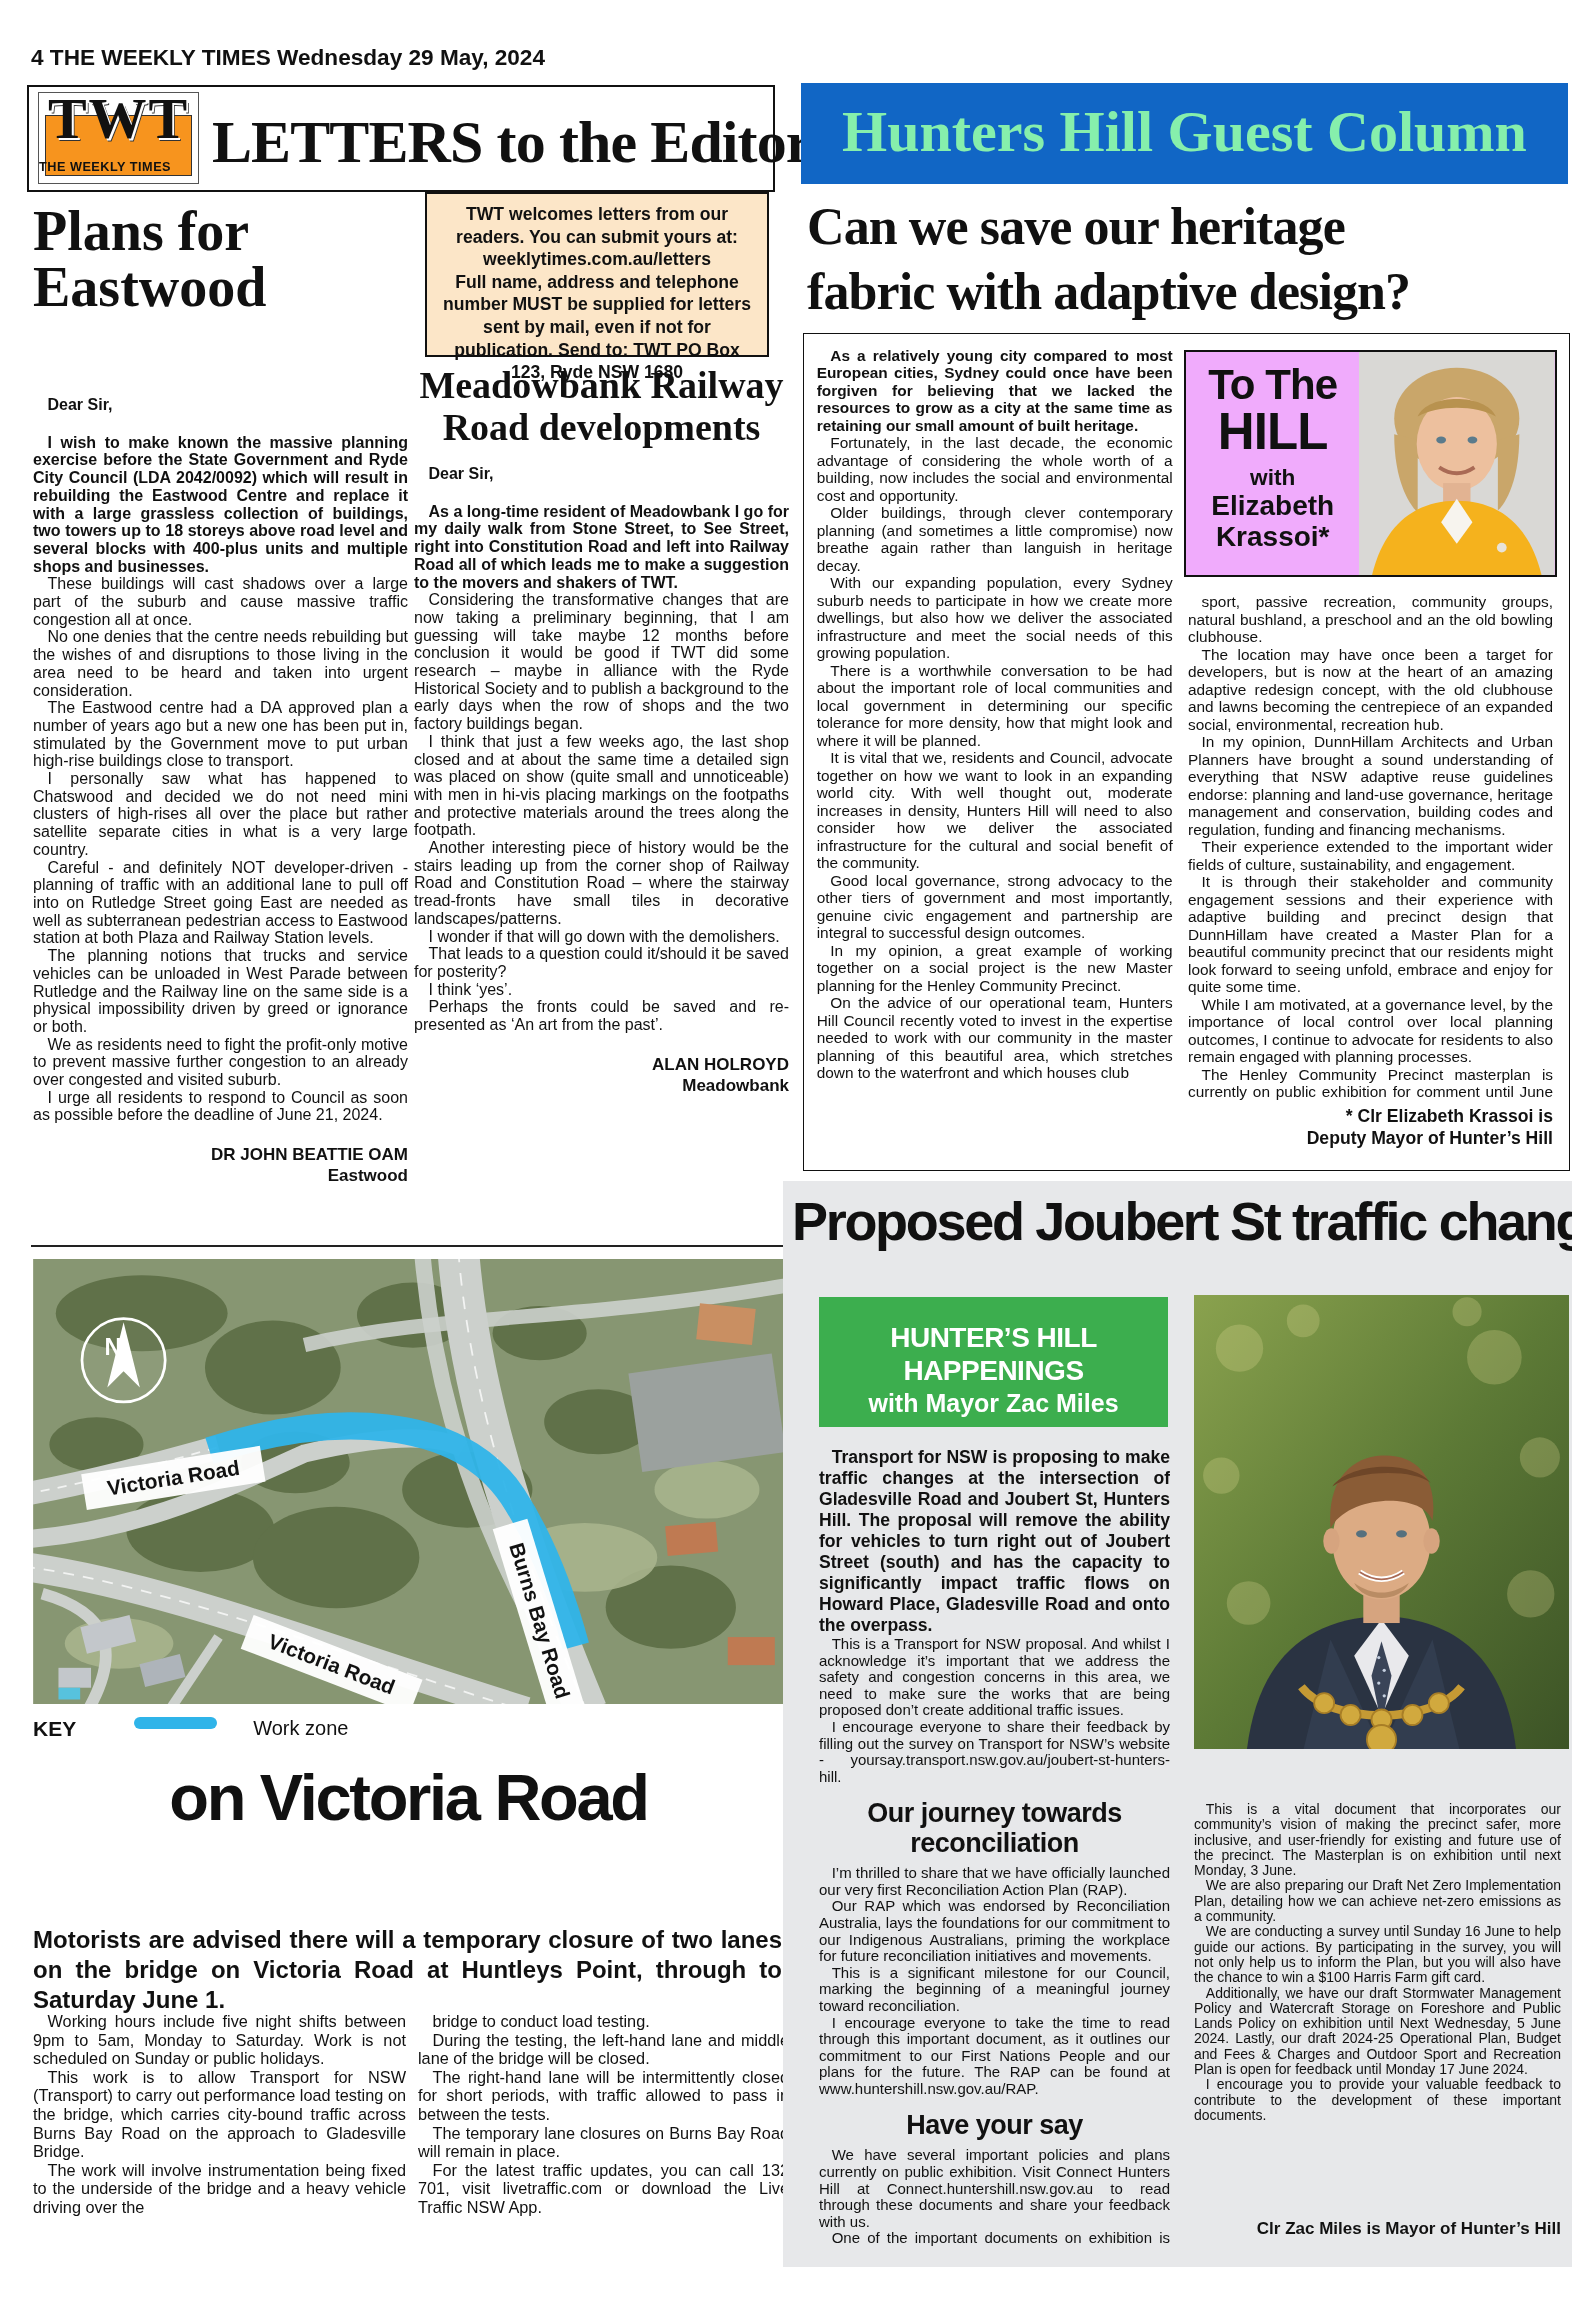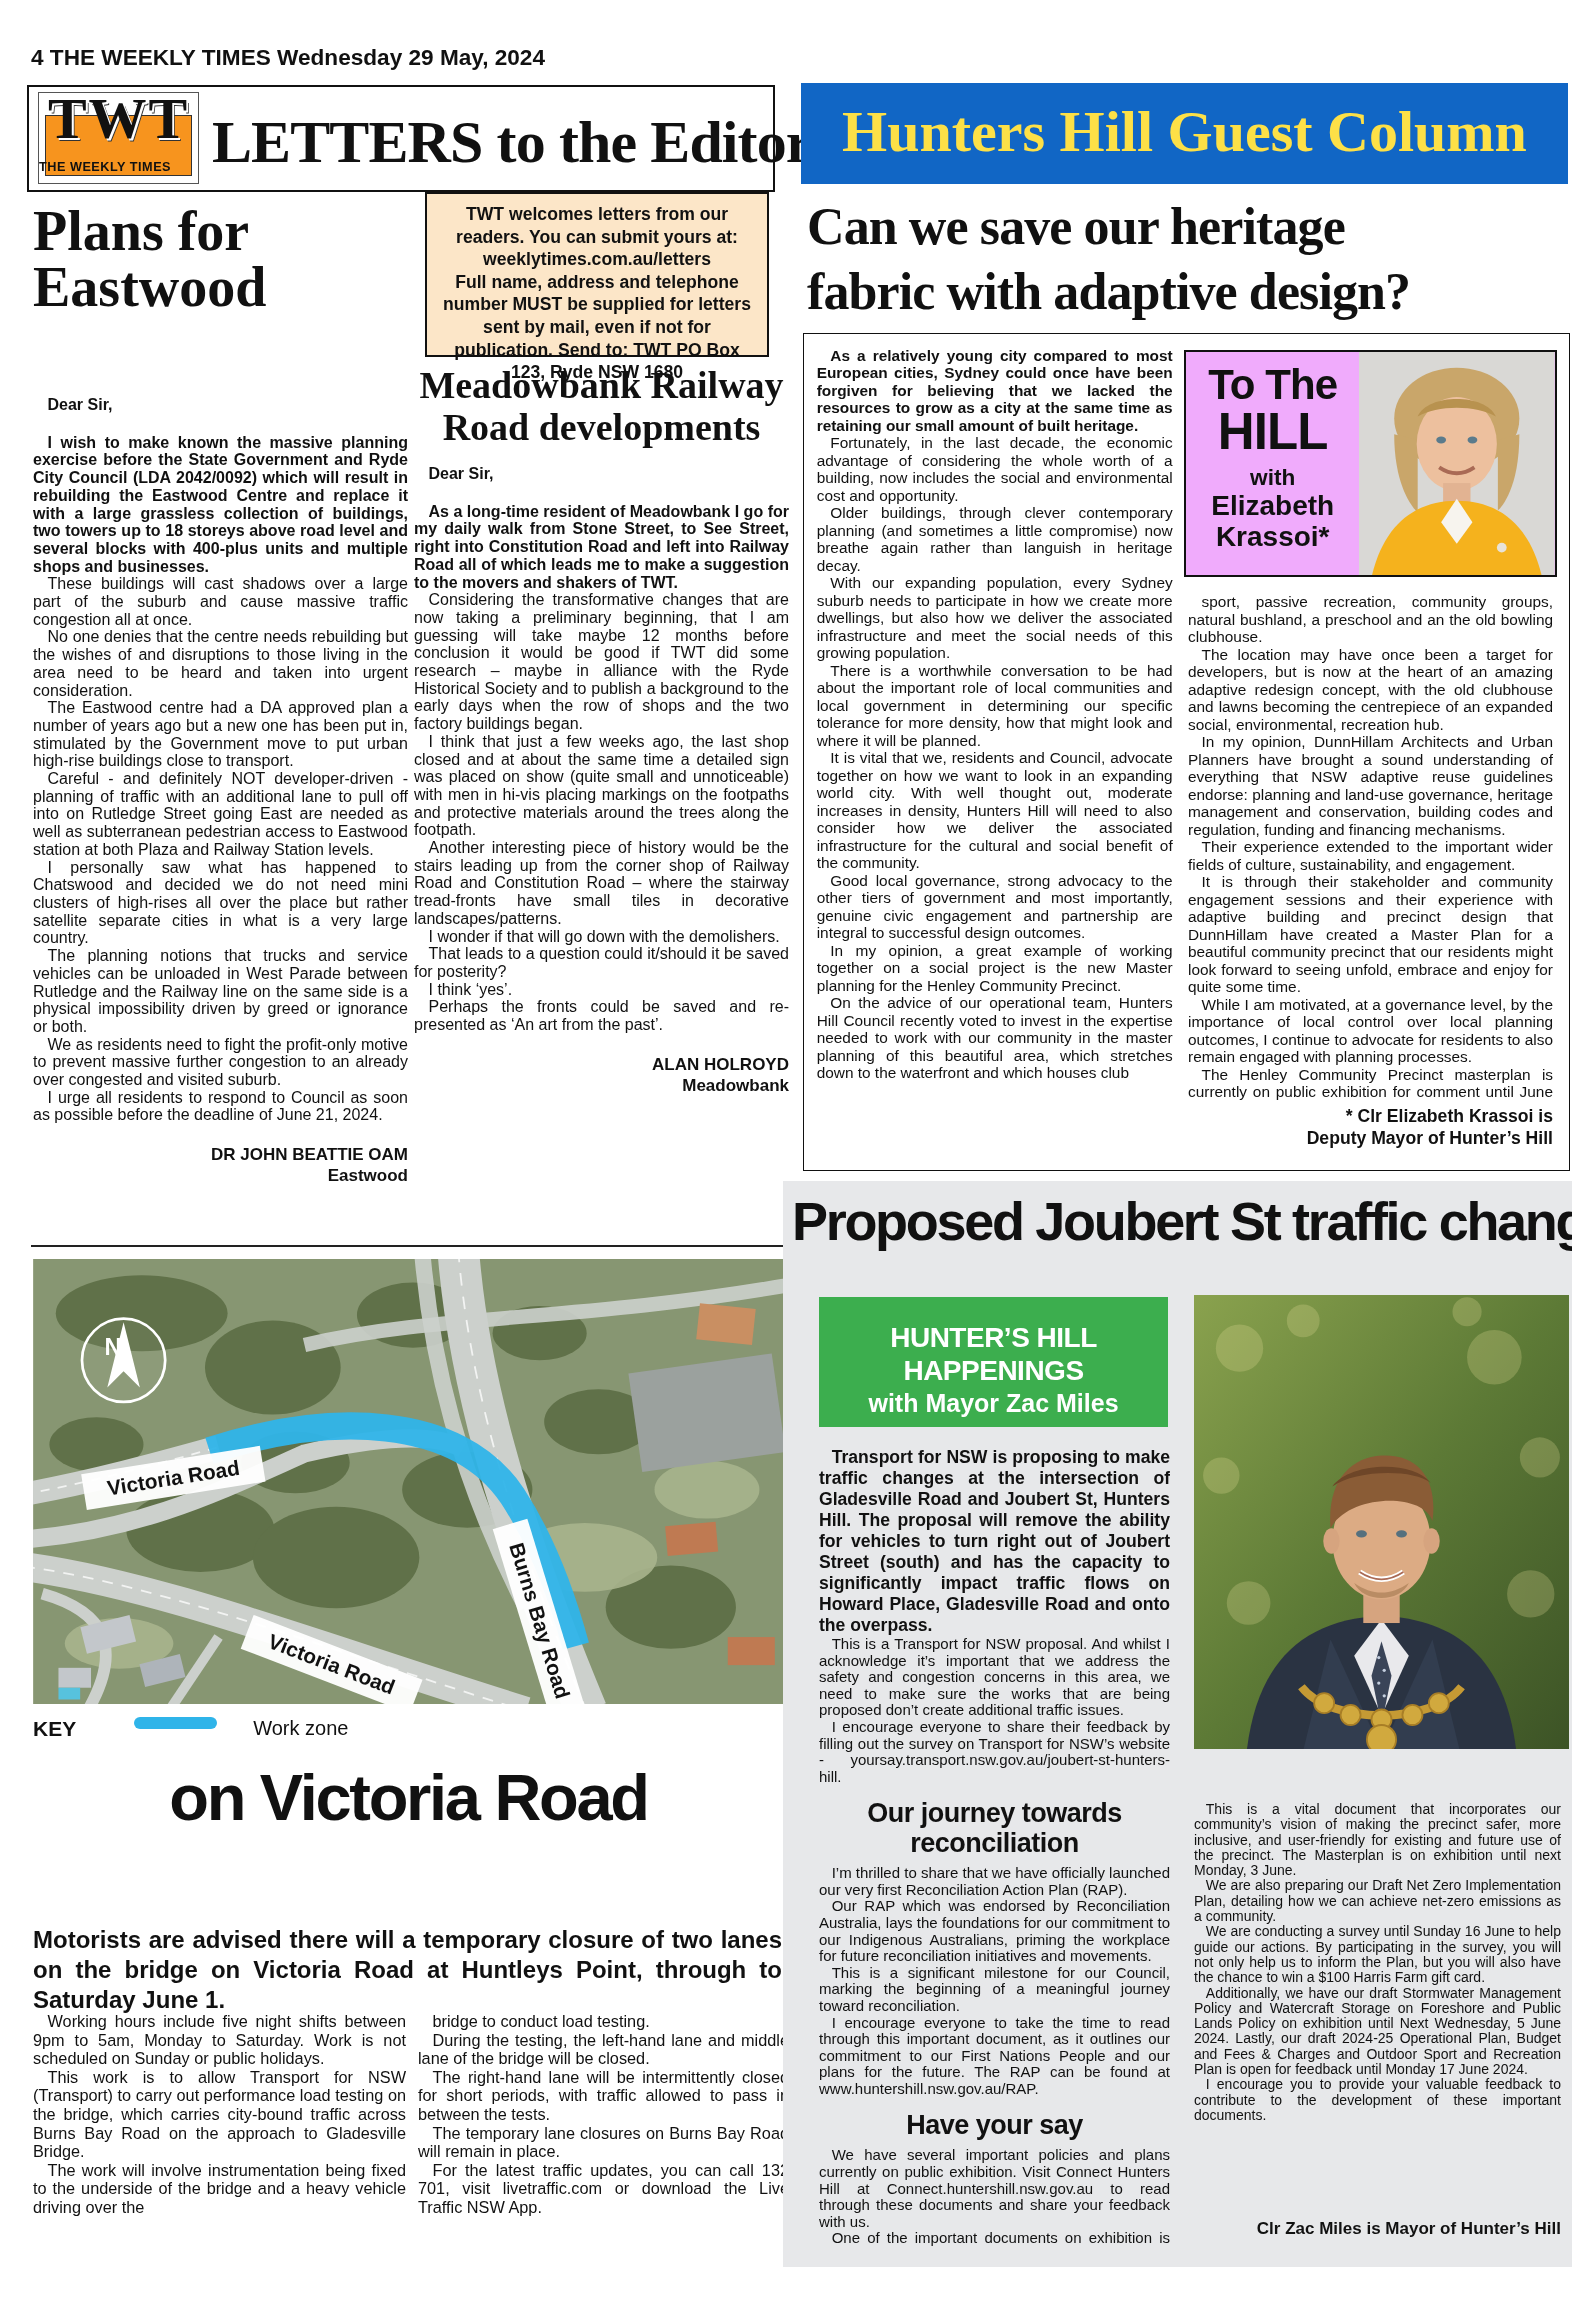--- a/index.html
+++ b/index.html
@@ -50,21 +50,21 @@
   
   #lane-headline{left:33px;top:1759px;width:751px;text-align:center;font-weight:bold;
                  font-size:65px;line-height:78px;letter-spacing:-2.3px;}
   #lane-lead{left:33px;top:1925px;width:749px;font-size:24px;line-height:30px;font-weight:bold;text-align:justify;}
   .lane-col{font-size:16.3px;line-height:18.6px;}
   .lane-col p{margin:0;text-indent:14.5px;}
   #lane-col1{left:33px;top:2012px;width:373px;height:300px;}
   #lane-col2{left:418px;top:2012px;width:371px;height:300px;}
 
   
-  #guest-banner{left:801px;top:83px;width:767px;height:101px;background:#1166c5;color:#fde047;
+  #guest-banner{left:801px;top:83px;width:767px;height:101px;background:#1166c5;color:#86efac;
                 text-align:center;font-size:58px;line-height:98px;font-weight:bold;white-space:nowrap;
                 font-family:"Liberation Serif","DejaVu Serif",serif;}
   #guest-headline{left:807px;top:194px;width:765px;font-size:52px;line-height:65px;font-weight:bold;letter-spacing:-0.9px;}
   #guest-box{left:803px;top:333px;width:765px;height:836px;border:1.8px solid #111;}
   .guest-col{font-size:15.4px;line-height:17.5px;}
   .guest-col p{margin:0;text-indent:13.6px;}
   #guest-col1{left:12.7px;top:12.7px;width:356px;height:809px;}
   #guest-col2{left:384px;top:259px;width:365px;height:507px;}
   #guest-sig{left:384px;top:771px;width:365px;text-align:right;font-weight:bold;font-size:17.6px;line-height:22px;}
   #point-box{left:380px;top:16.3px;width:369px;height:223px;border:2.7px solid #111;display:flex;background:#f0abfc;}
@@ -113,22 +113,22 @@
 Full name, address and telephone number MUST be supplied for  letters sent by mail, even if not for publication.  Send to: TWT PO Box 123,  Ryde NSW 1680</div>
 
 <div class="abs serif" id="plans-headline">Plans for Eastwood</div>
 <div class="abs letter-col just clip" id="col-east">
   <div class="salutation">Dear Sir,</div>
   <p class="lead">I wish to make known the massive planning exercise before the State Government and Ryde City Council (LDA 2042/0092) which will result in rebuilding the Eastwood Centre and replace it with a large grassless collection of buildings, two towers up to 18 storeys above road level and several blocks with 400-plus units and multiple shops and businesses.</p>
   <div>
       <p>These buildings will cast shadows over a large part of the suburb and cause massive traffic congestion all at once.</p>
       <p>No one denies that the centre needs rebuilding but the wishes of and disruptions to those living in the area need to be heard and taken into urgent consideration.</p>
       <p>The Eastwood centre had a DA approved plan a number of years ago but a new one has been put in, stimulated by the Government move to put urban high-rise buildings close to transport.</p>
+      <p>I personally saw what has happened to Chatswood and decided we do not need mini clusters of high-rises all over the place but rather satellite separate cities in what is a very large country.</p>
       <p>Careful - and definitely NOT developer-driven - planning of traffic with an additional lane to pull off into on Rutledge Street going East are needed as well as subterranean pedestrian access to Eastwood station at both Plaza and Railway Station levels.</p>
-      <p>I personally saw what has happened to Chatswood and decided we do not need mini clusters of high-rises all over the place but rather satellite separate cities in what is a very large country.</p>
       <p>The planning notions that trucks and service vehicles can be unloaded in West Parade between Rutledge and the Railway line on the same side is a physical impossibility driven by greed or ignorance or both.</p>
       <p>We as residents need to fight the profit-only motive to prevent massive further congestion to an already over congested and visited suburb.</p>
       <p>I urge all residents to respond to Council as soon as possible before the deadline of June 21, 2024.</p>
     </div>
   <div class="sig">
     <div>DR JOHN BEATTIE OAM</div>
     <div>Eastwood</div>
   </div>
 </div>
 

